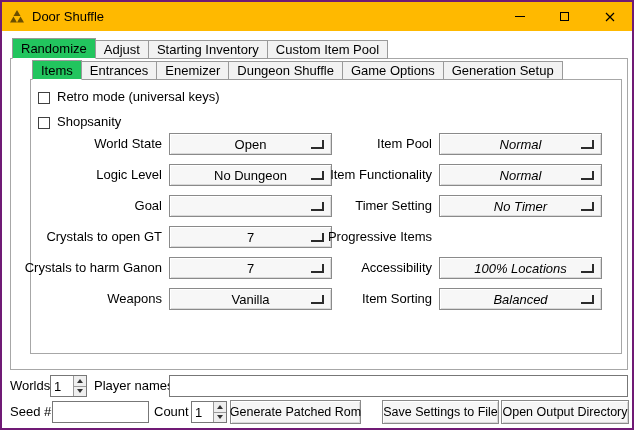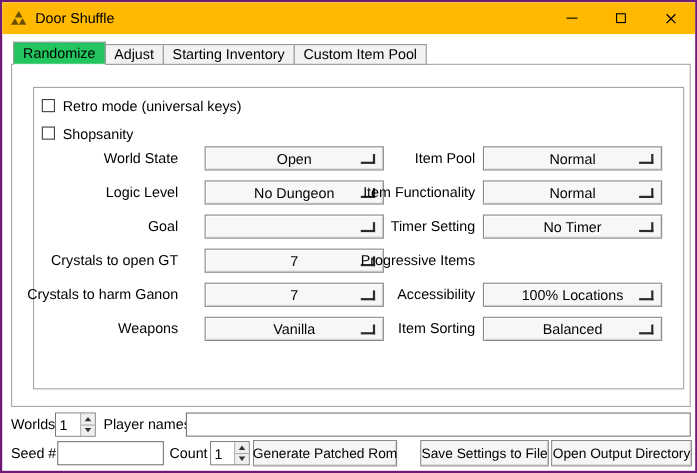--- a/index.html
+++ b/index.html
@@ -23,32 +23,32 @@
   .pane2{left:28px;top:77px;width:592px;height:275px;}
   
   .tabs{position:absolute;display:flex;align-items:flex-end;z-index:2;}
   .tabs1{left:10px;top:36px;height:21px;}
   .tabs2{left:30px;top:58px;height:20px;}
   .tab{box-sizing:border-box;height:19px;display:flex;align-items:center;padding:0 8px;
        background:#f2f2f2;border:1px solid #9a9a9a;margin-left:-1px;white-space:nowrap;}
   .tab:first-child{margin-left:0;}
   .tab.selected{height:100%;background:#22c55e;border-bottom:1px solid #fff;position:relative;z-index:3;text-align:center;}
   
-  .check-row{position:absolute;left:36px;display:flex;align-items:center;gap:7px;z-index:3;height:16px;}
+  .check-row{position:absolute;left:36px;display:flex;align-items:flex-end;gap:7px;z-index:3;height:16px;}
   .checkbox{width:12px;height:12px;box-sizing:border-box;border:1px solid #404040;background:#fff;}
   
   .form-label{position:absolute;height:22px;line-height:22px;text-align:right;white-space:nowrap;z-index:3;}
   .form-label.leftcol{left:10px;width:150px;}
   .form-label.rightcol{left:290px;width:140px;}
   .dropdown{position:absolute;width:163px;height:22px;box-sizing:border-box;z-index:3;
     border:1px solid #8a8a8a;background:#f7f7f7;
     box-shadow:inset 1px 1px 0 #ffffff, inset -1px -1px 0 rgba(0,0,0,0.12);
     display:flex;align-items:center;justify-content:center;cursor:default;}
-  .dropdown.leftcol{left:184px;}
-  .dropdown.rightcol{left:437px;}
+  .dropdown.leftcol{left:167px;}
+  .dropdown.rightcol{left:437px;font-style:italic;}
   .dd-value{white-space:nowrap;}
   .dd-ind{position:absolute;right:7px;top:50%;margin-top:-4px;width:11px;height:7px;
     border-bottom:2px solid #2b2b2b;border-right:2px solid #2b2b2b;}
   .t0{top:131px}.t1{top:162px}.t2{top:193px}.t3{top:224px}.t4{top:255px}.t5{top:286px}
   
   .footer-label{position:absolute;height:22px;line-height:22px;white-space:nowrap;z-index:3;}
   .entry{position:absolute;height:22px;box-sizing:border-box;border:1px solid #777;background:#fff;
     font:inherit;padding:0 3px;z-index:3;outline:none;}
   .spin{position:absolute;height:22px;box-sizing:border-box;border:1px solid #777;background:#fff;
     display:flex;z-index:3;}
@@ -94,20 +94,28 @@
   <div class="pane pane1"></div>
   <div class="pane pane2"></div>
 
   <div class="tabs tabs1">
     <div class="tab selected">Randomize</div>
     <div class="tab">Adjust</div>
     <div class="tab">Starting Inventory</div>
     <div class="tab">Custom Item Pool</div>
   </div>
 
+  <div class="tabs tabs2">
+    <div class="tab selected">Items</div>
+    <div class="tab">Entrances</div>
+    <div class="tab">Enemizer</div>
+    <div class="tab">Dungeon Shuffle</div>
+    <div class="tab">Game Options</div>
+    <div class="tab">Generation Setup</div>
+  </div>
 
   <div class="check-row" style="top:86px">
     <span class="checkbox"></span>
     <span>Retro mode (universal keys)</span>
   </div>
   <div class="check-row" style="top:111px">
     <span class="checkbox"></span>
     <span>Shopsanity</span>
   </div>
 

